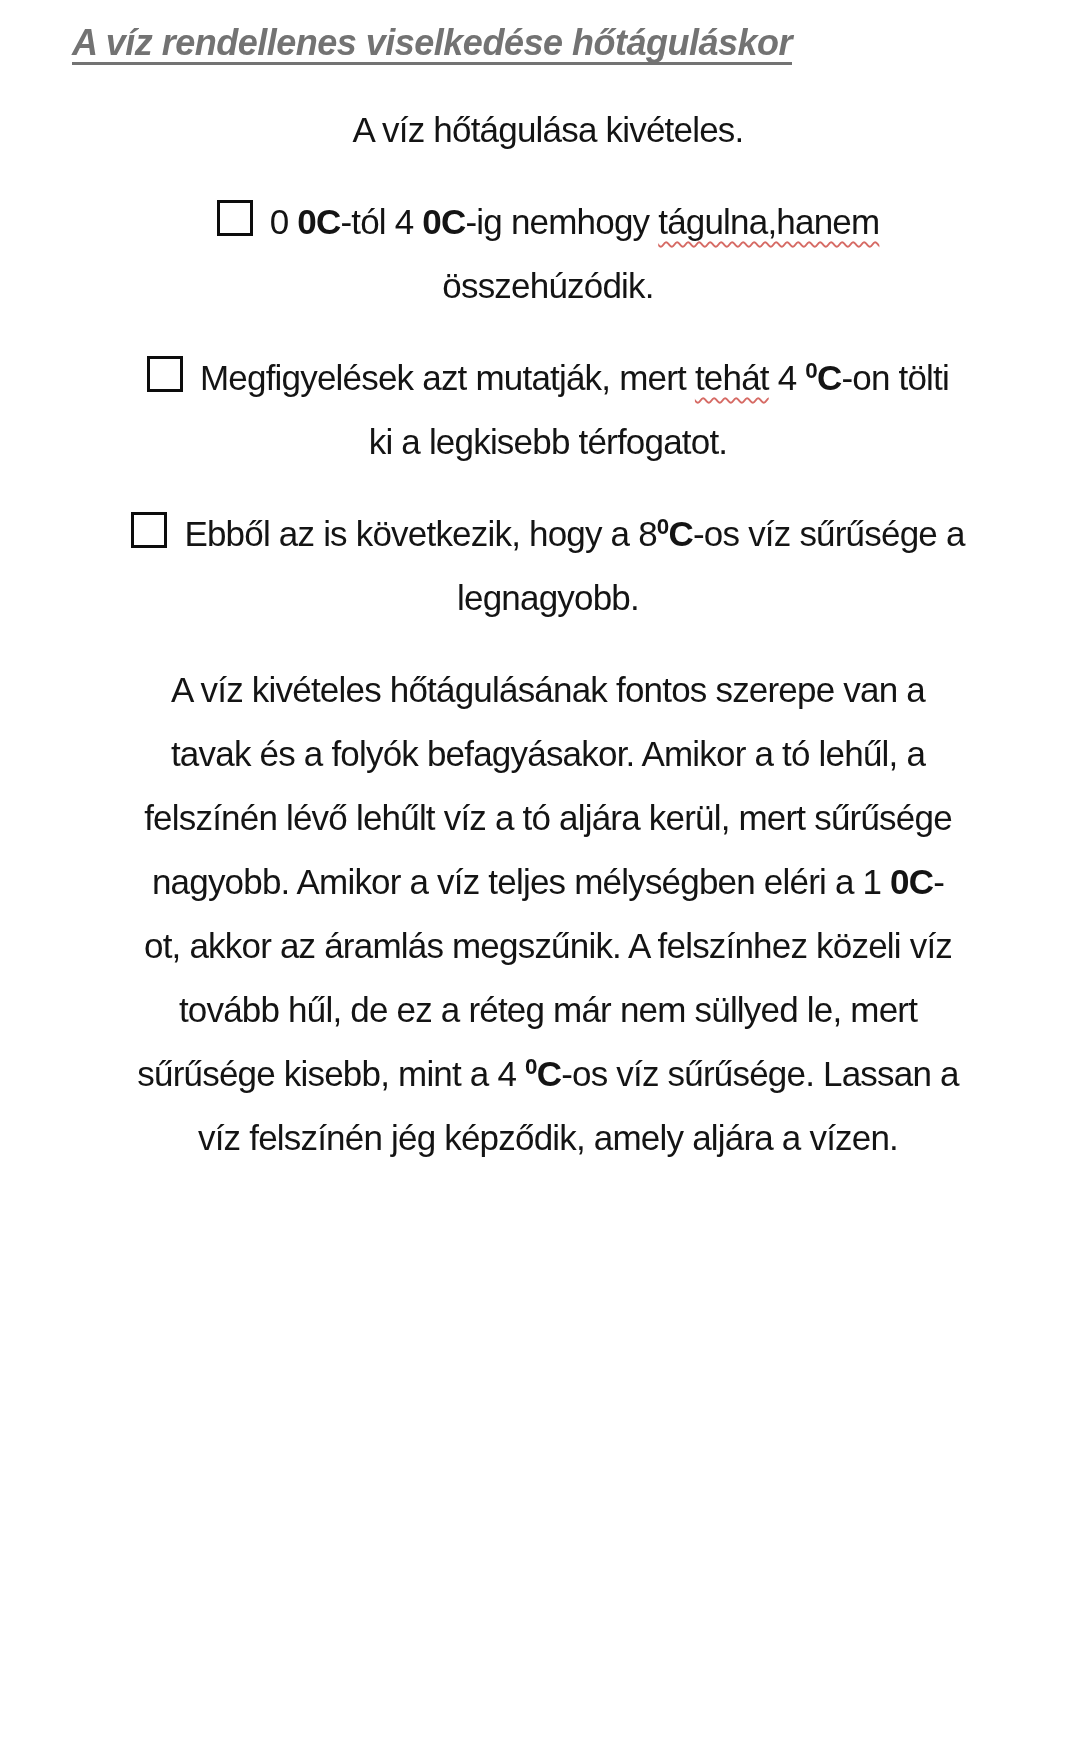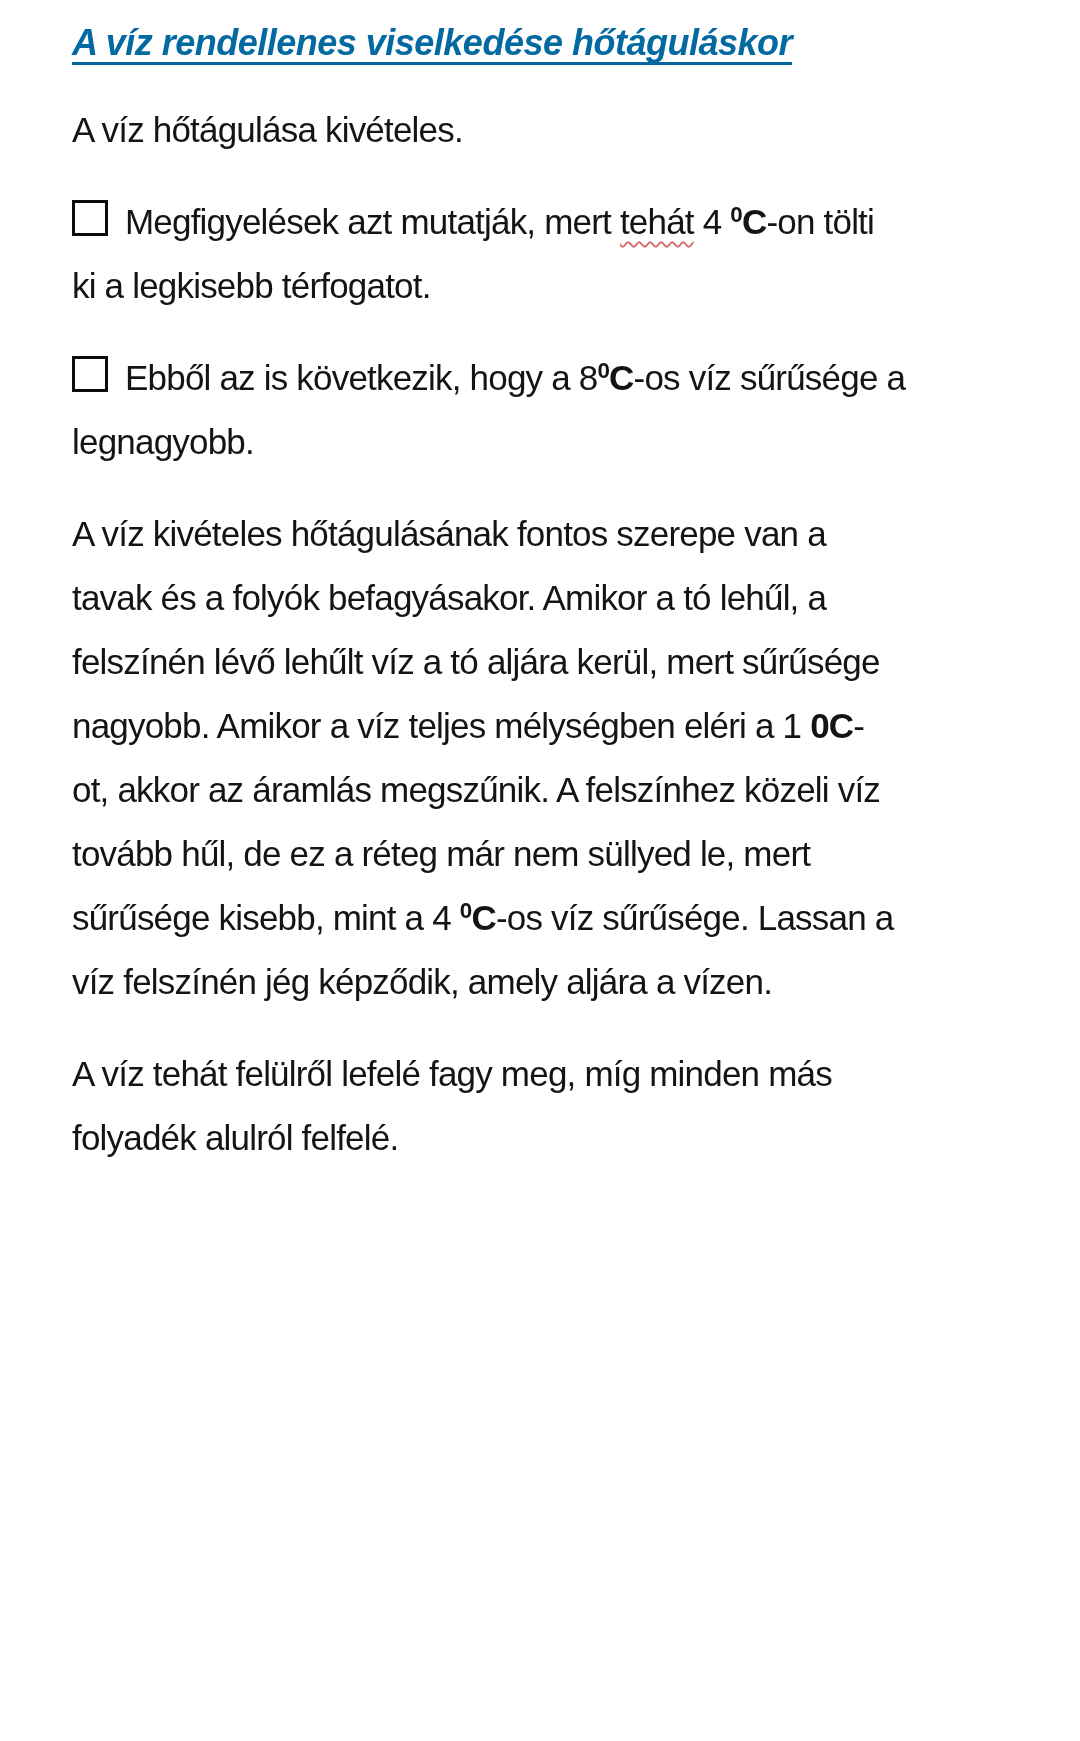--- a/index.html
+++ b/index.html
@@ -20,29 +20,30 @@
   .title {
     font-size: 36px;
     font-weight: 700;
     font-style: italic;
     letter-spacing: -0.5px;
     margin: 0;
     display: inline-block;
     text-decoration: underline;
     text-decoration-thickness: 3px;
     text-underline-offset: 7px;
-    color: #0369a1;
+    color: #737373;
   }
   .paragraph, .bullet {
     font-size: 35px;
     letter-spacing: -0.8px;
     line-height: 64px;
     margin: 28px 0 0 0;
     white-space: pre-wrap;
     color: #141414;
+    text-align: center;
   }
   .paragraph:first-of-type { margin-top: 34px; }
   .seg { white-space: pre-wrap; }
   .b { font-weight: 700; }
   .sq {
     text-decoration: underline;
     text-decoration-style: wavy;
     text-decoration-color: #d66a64;
     text-decoration-thickness: 1.5px;
     text-underline-offset: 7px;
@@ -65,28 +66,28 @@
     background: #ffffff;
   }
 </style>
 </head>
 <body>
 
 <div class="doc">
   <h1 class="title">A víz rendellenes viselkedése hőtáguláskor</h1>
   <div>
       <p class="paragraph"><span class="seg">A víz hőtágulása kivételes.</span></p>
+      <p class="bullet"><span class="checkbox"></span><span class="seg">0 </span><span class="seg b">0C</span><span class="seg">-tól 4 </span><span class="seg b">0C</span><span class="seg">-ig nemhogy </span><span class="seg sq">tágulna,hanem</span><span class="seg">
+összehúzódik.</span></p>
       <p class="bullet"><span class="checkbox"></span><span class="seg">Megfigyelések azt mutatják, mert </span><span class="seg sq">tehát</span><span class="seg"> 4 </span><sup class="seg b">0</sup><span class="seg b">C</span><span class="seg">-on tölti
 ki a legkisebb térfogatot.</span></p>
       <p class="bullet"><span class="checkbox"></span><span class="seg">Ebből az is következik, hogy a 8</span><sup class="seg b">0</sup><span class="seg b">C</span><span class="seg">-os víz sűrűsége a
 legnagyobb.</span></p>
       <p class="paragraph"><span class="seg">A víz kivételes hőtágulásának fontos szerepe van a
 tavak és a folyók befagyásakor. Amikor a tó lehűl, a
 felszínén lévő lehűlt víz a tó aljára kerül, mert sűrűsége
 nagyobb. Amikor a víz teljes mélységben eléri a 1 </span><span class="seg b">0C</span><span class="seg">-
 ot, akkor az áramlás megszűnik. A felszínhez közeli víz
 tovább hűl, de ez a réteg már nem süllyed le, mert
 sűrűsége kisebb, mint a 4 </span><sup class="seg b">0</sup><span class="seg b">C</span><span class="seg">-os víz sűrűsége. Lassan a
 víz felszínén jég képződik, amely aljára a vízen.</span></p>
-      <p class="paragraph"><span class="seg">A víz tehát felülről lefelé fagy meg, míg minden más
-folyadék alulról felfelé.</span></p>
     </div>
 </div>
 
 </body></html>

